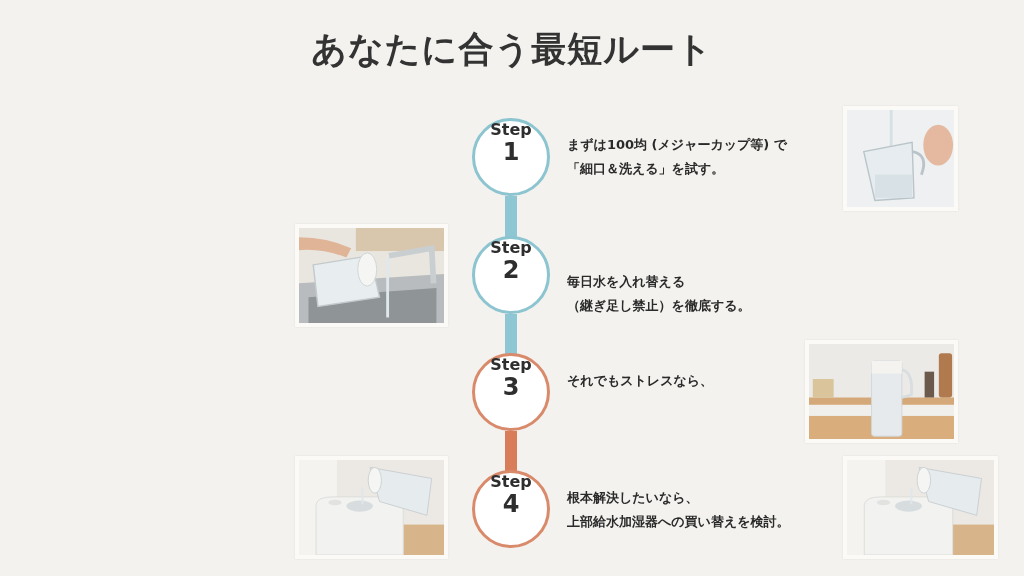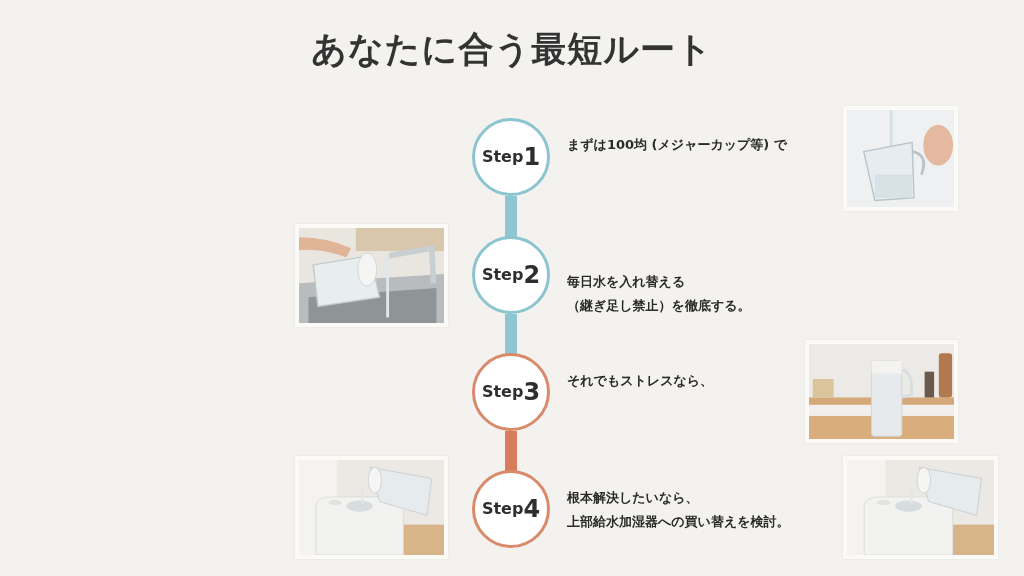--- a/index.html
+++ b/index.html
@@ -10,21 +10,21 @@
     color:#2b2b2b;
   }
   .title {
     position:absolute; left:0; top:26px; width:1024px; text-align:center;
     font-size:35px; font-weight:bold; color:#333333; letter-spacing:1px;
   }
   .connector { position:absolute; left:505px; width:12px; }
   .circle {
     position:absolute; width:72px; height:72px; border-radius:50%;
     background:#ffffff; border:3px solid #8cc4d0;
-    display:flex; flex-direction:row; align-items:center; justify-content:center;
+    display:flex; flex-direction:column; align-items:center; 
     box-sizing:content-box;
   }
   .circle.warm { border-color:#d98a6b; }
   .circle .lbl { font-size:16px; font-weight:bold; color:#2e2e2e; line-height:18px; }
   .circle .num { font-size:24px; font-weight:bold; color:#2e2e2e; line-height:26px; }
   .desc {
     position:absolute; left:567px; font-size:13px; font-weight:bold; color:#2a2a2a;
     line-height:24px; white-space:nowrap;
   }
   .photo {
@@ -41,20 +41,21 @@
 <div class="connector" style="top:196px;height:42px;background:#8ec6d3;"></div>
 <div class="connector" style="top:314px;height:40px;background:#8ec6d3;"></div>
 <div class="connector" style="top:431px;height:40px;background:#d97c5a;"></div>
 
 <div class="circle" style="left:472px;top:118px;">
   <span class="lbl">Step</span>
   <span class="num">1</span>
 </div>
 <div class="desc" style="top:133px;">
   <div>まずは100均 (メジャーカップ等) で</div>
+  <div>「細口＆洗える」を試す。</div>
 </div>
 <div class="photo" style="left:843px;top:106px;width:115px;height:105px;">
   <svg viewBox="0 0 115 105" preserveAspectRatio="none">
     <rect width="115" height="105" fill="#eef0f1"></rect>
     <rect x="46" y="0" width="3" height="70" fill="#d6e1e6"></rect>
     <path d="M18 45 L70 35 L72 95 L30 98 Z" fill="#e6ecef" stroke="#b9c4c9" stroke-width="1.5"></path>
     <rect x="30" y="70" width="40" height="25" fill="#d7e1e6"></rect>
     <path d="M70 45 Q88 48 80 70" fill="none" stroke="#b9c4c9" stroke-width="3"></path>
     <ellipse cx="98" cy="38" rx="16" ry="22" fill="#e4b9a0"></ellipse>
   </svg>

